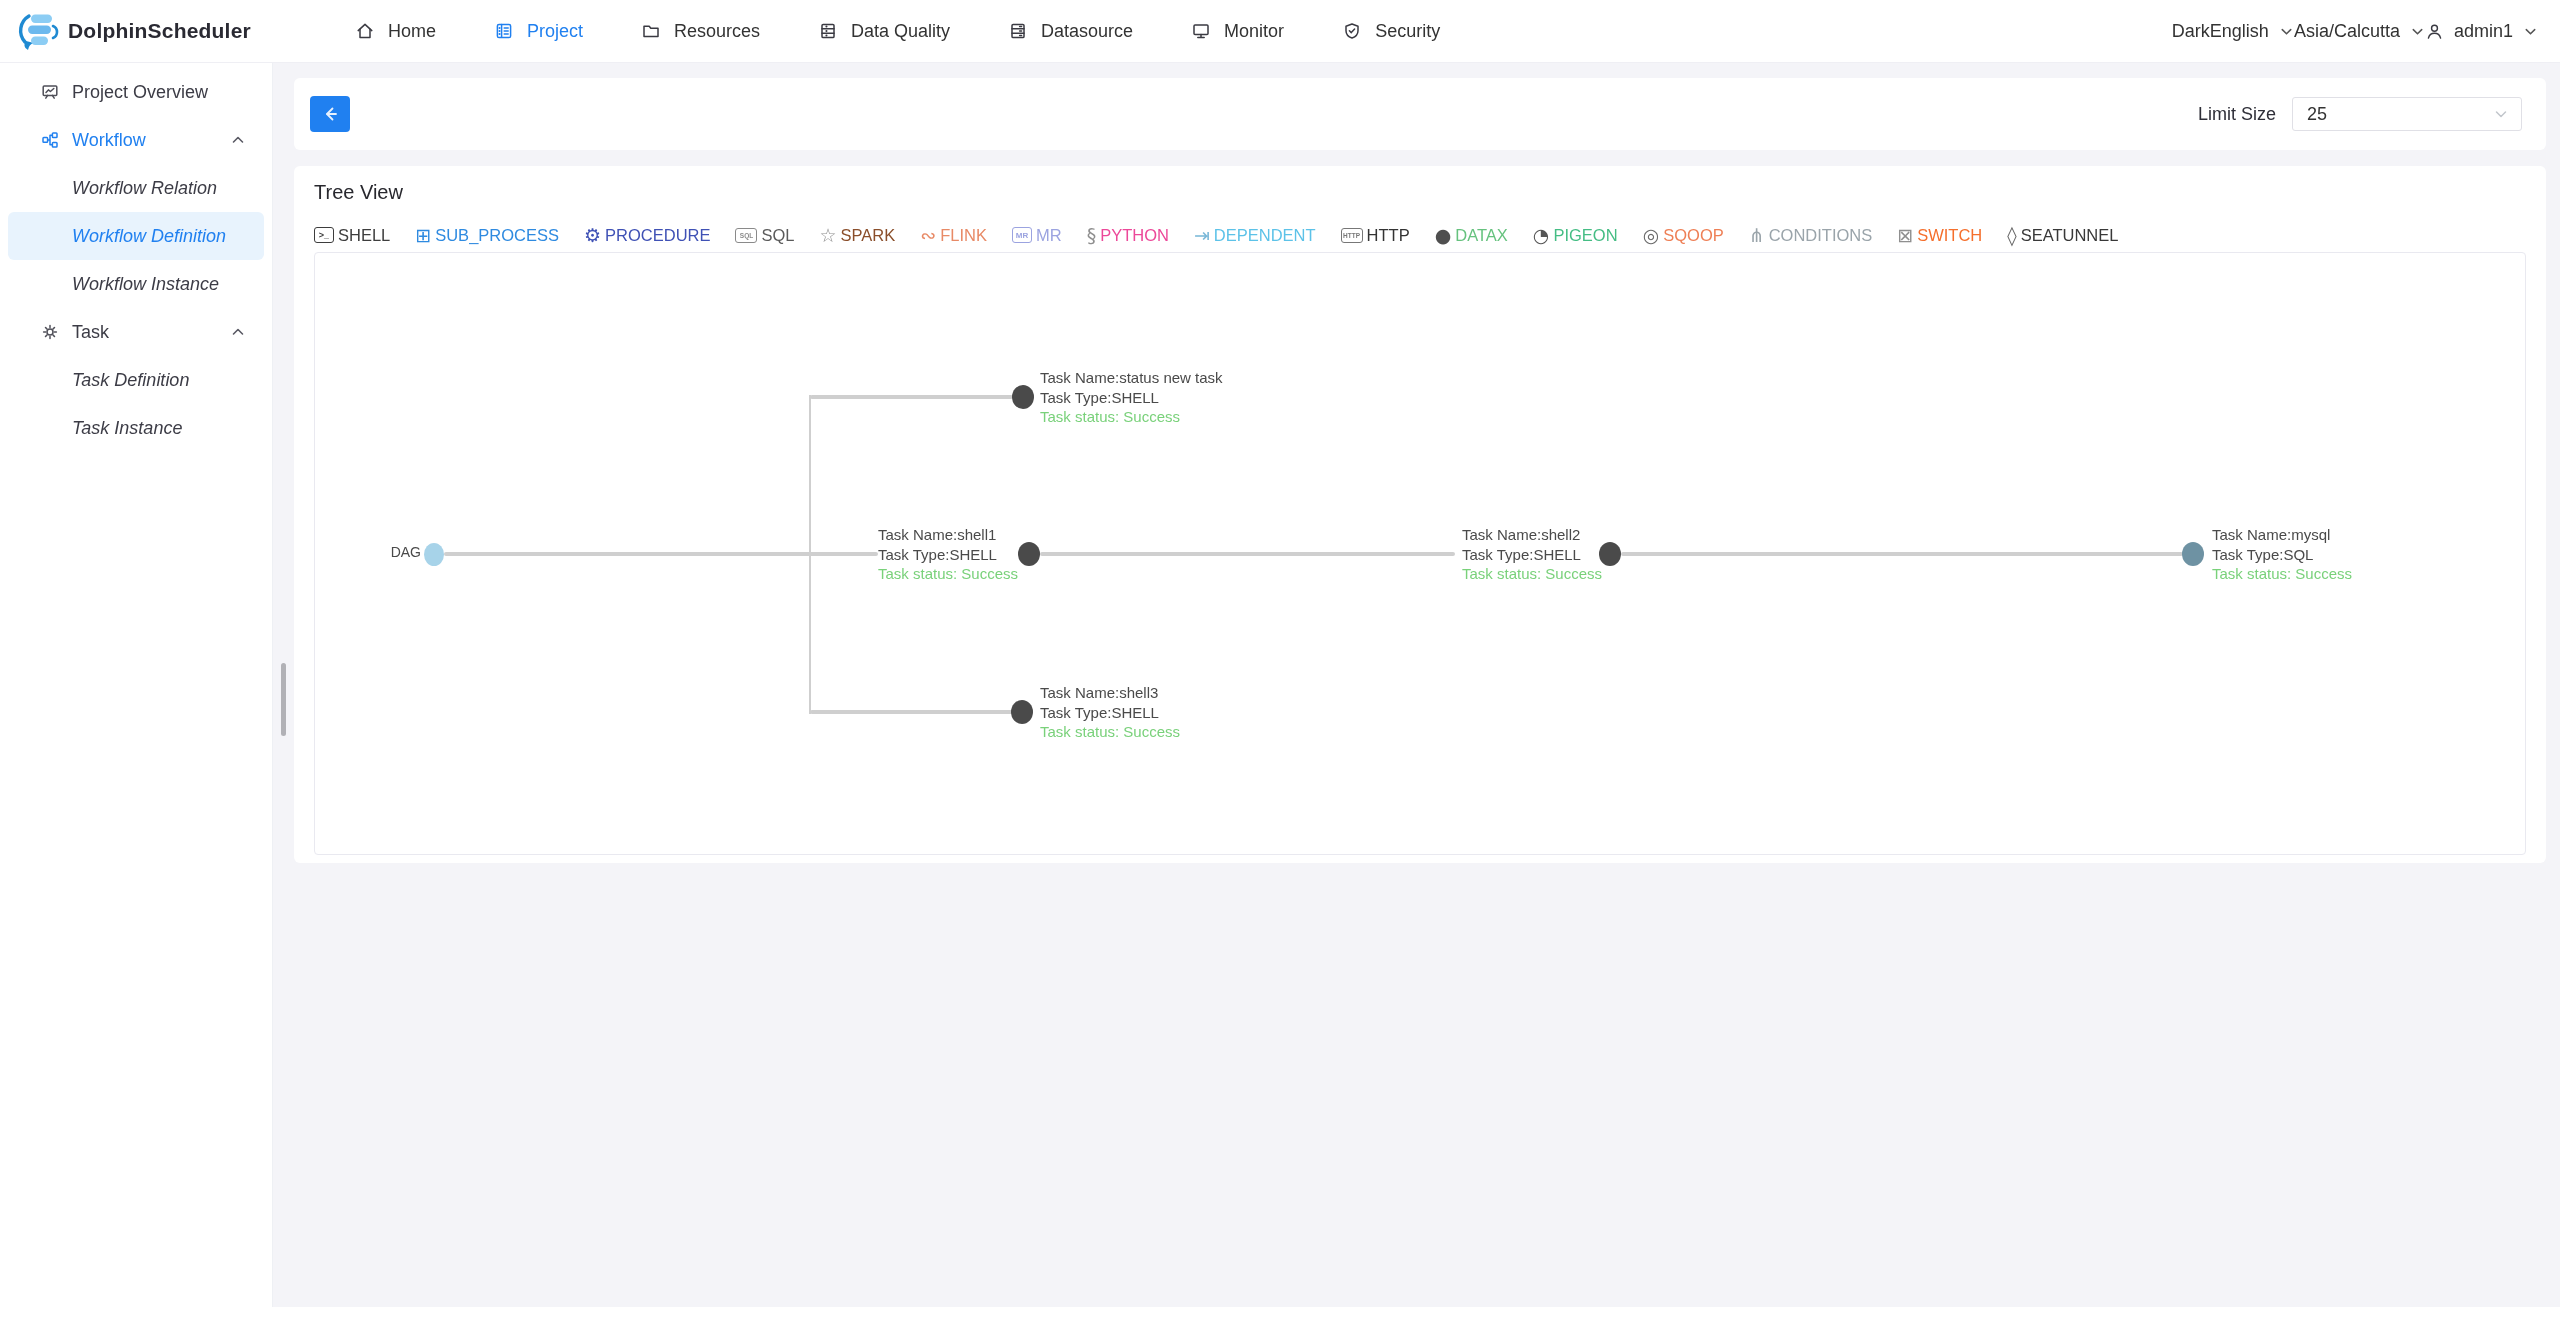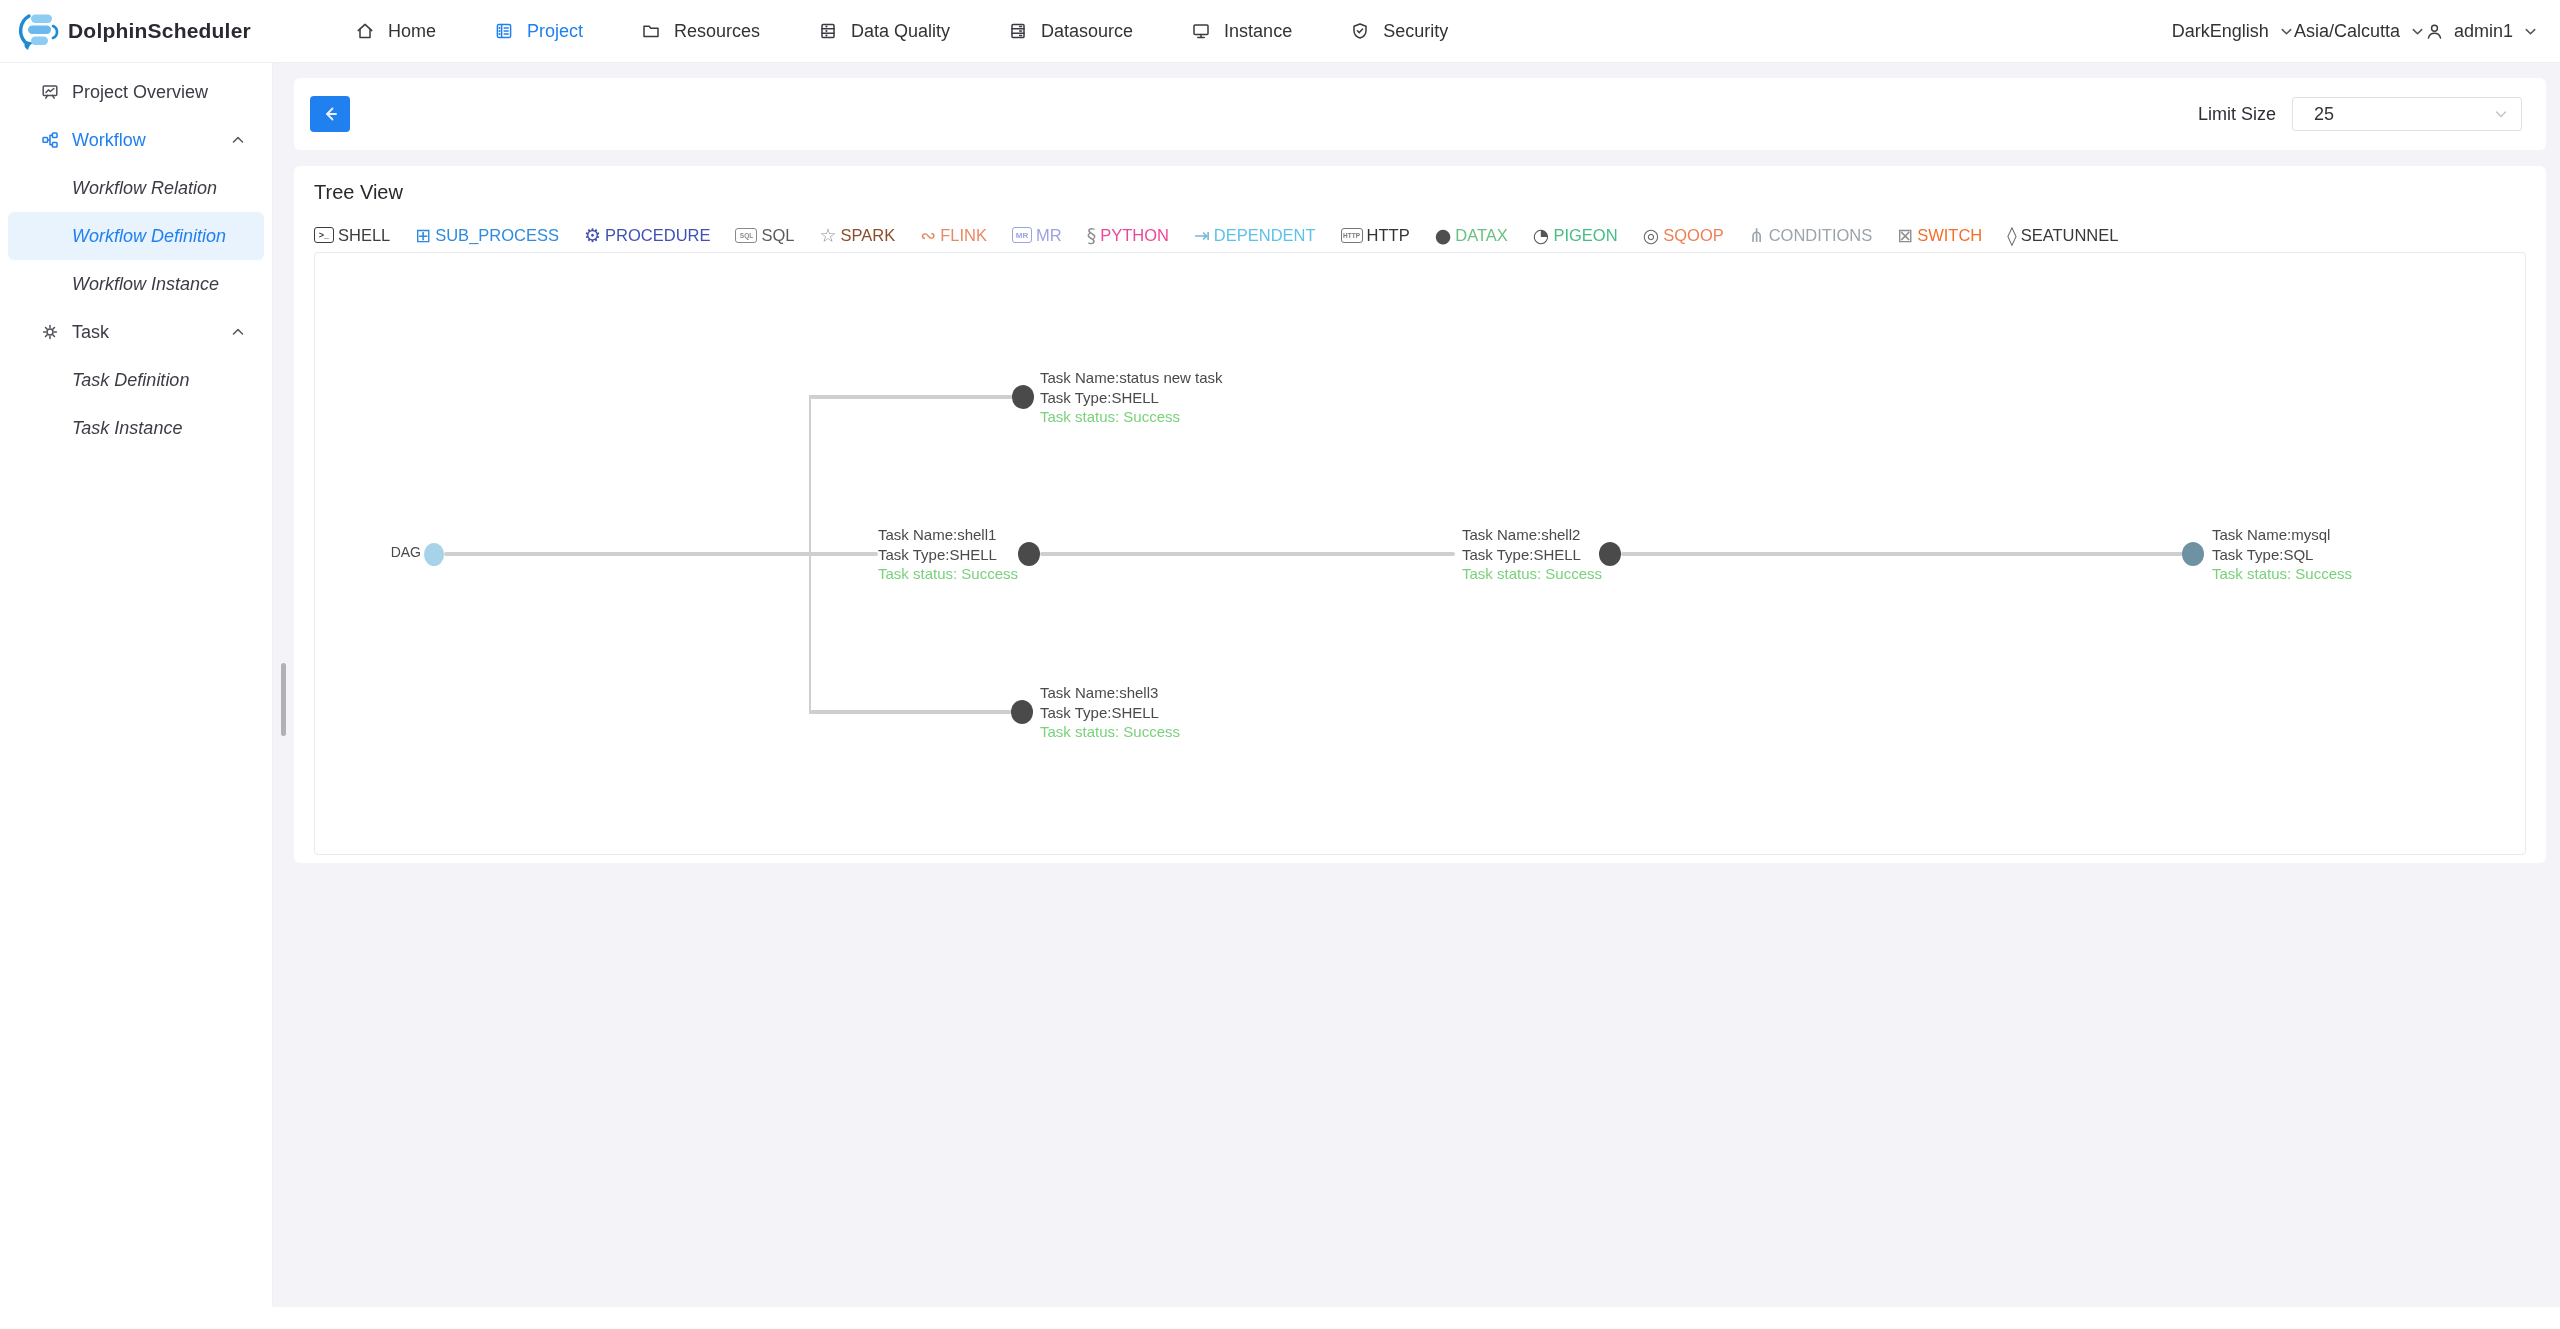--- a/index.html
+++ b/index.html
@@ -36,21 +36,21 @@
   
   .main{position:absolute;left:272px;top:62px;right:0;bottom:22px;background:#f4f4f8;
     padding:16px 14px 0 22px;box-sizing:border-box;}
   .card{background:#fff;border-radius:6px;}
   .card-toolbar{height:72px;display:flex;align-items:center;padding:0 24px 0 16px;box-sizing:border-box;}
   .back-btn{width:40px;height:36px;background:var(--primary);border:none;border-radius:4px;
     color:#eaf2ff;font-size:20px;cursor:pointer;display:flex;align-items:center;justify-content:center;}
   .toolbar-right{margin-left:auto;display:flex;align-items:center;gap:16px;}
   .limit-label{font-size:18px;color:#2f2f38;}
   .select{width:230px;height:34px;border:1px solid #e0e0e6;border-radius:3px;background:#fff;
-    display:flex;align-items:center;padding:0 12px 0 21px;box-sizing:border-box;cursor:pointer;}
+    display:flex;align-items:center;padding:0 12px 0 14px;box-sizing:border-box;cursor:pointer;}
   .select .sel-val{font-size:18px;color:#333;flex:1;}
   .select .sel-arrow{color:#c2c6cc;display:flex;}
   .card-tree{margin-top:16px;height:697px;box-sizing:border-box;padding:12px 20px 8px;}
   .tree-title{font-size:20px;color:#28282e;line-height:28px;}
   .legend{display:flex;align-items:center;gap:25px;margin-top:16px;height:26px;}
   .lg-item{display:flex;align-items:center;gap:4px;white-space:nowrap;}
   .lg-glyph{font-family:"DejaVu Sans",sans-serif;font-size:19px;line-height:20px;}
   .lg-box{display:inline-flex;align-items:center;justify-content:center;border:1.5px solid currentColor;
     border-radius:3px;font-weight:700;box-sizing:border-box;}
   .lg-box.b-shell{width:20px;height:16px;font-size:9px;letter-spacing:0;}
@@ -141,21 +141,21 @@
         </span>
         <span>Datasource</span>
       </div>
       <div class="nav-item">
         <span class="nicon">
           <svg width="20" height="20" viewBox="0 0 20 20" fill="none" stroke="currentColor" stroke-width="1.5" stroke-linecap="round" stroke-linejoin="round">
             <rect x="3" y="4" width="14" height="9.6" rx="1"></rect>
             <path d="M10 13.6 V16.4 M6.8 16.4 h6.4"></path>
           </svg>
         </span>
-        <span>Instance</span>
+        <span>Monitor</span>
       </div>
       <div class="nav-item">
         <span class="nicon">
           <svg width="20" height="20" viewBox="0 0 20 20" fill="none" stroke="currentColor" stroke-width="1.5" stroke-linecap="round" stroke-linejoin="round">
             <path d="M10 3 L16 5.2 V9.8 C16 13.4 13.6 15.9 10 17 C6.4 15.9 4 13.4 4 9.8 V5.2 Z"></path>
             <path d="M7.4 9.7 l1.9 1.9 l3.3-3.6"></path>
           </svg>
         </span>
         <span>Security</span>
       </div>

